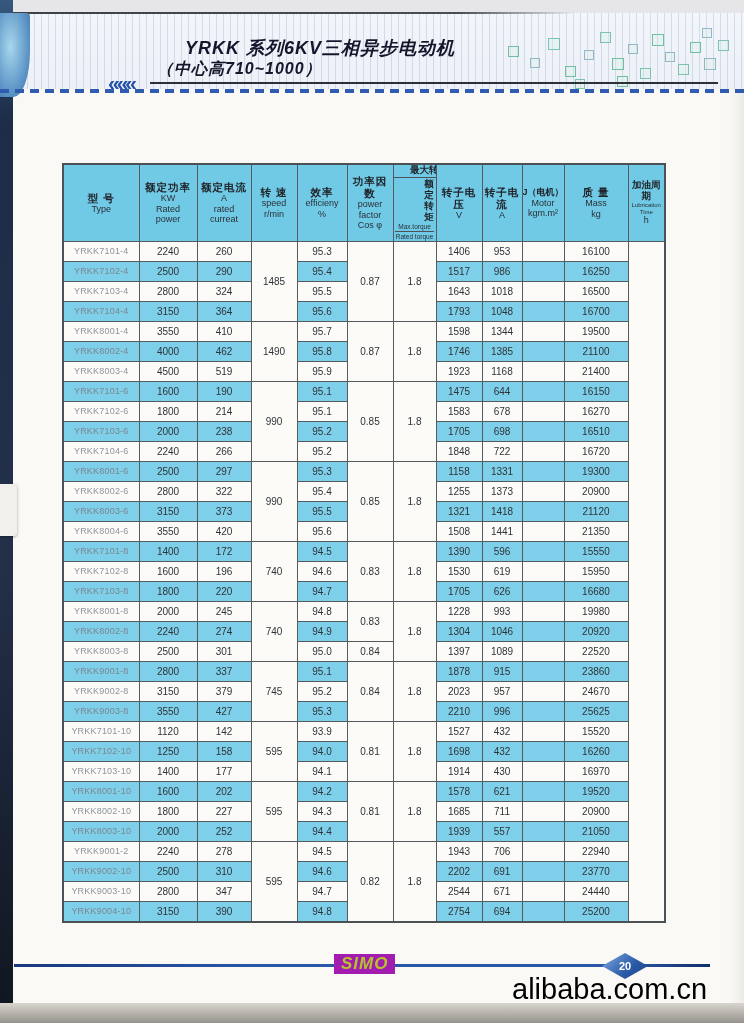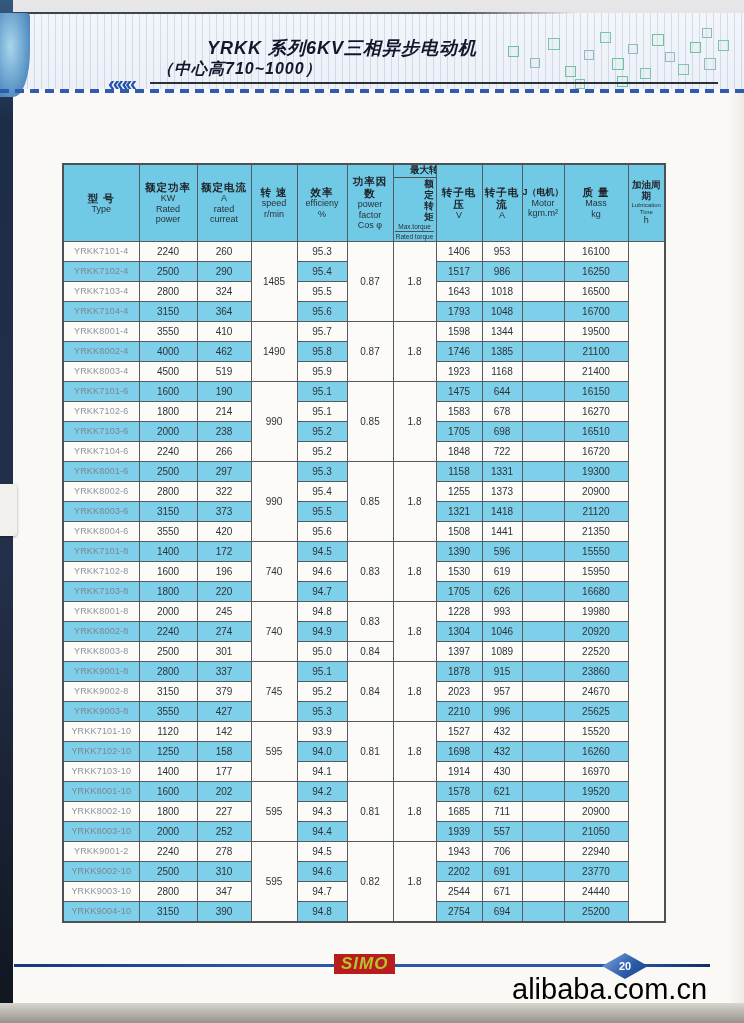--- a/index.html
+++ b/index.html
@@ -21,21 +21,21 @@
     border-radius:0 4px 55% 0;}
   .white-tab{position:absolute;left:0;top:484px;width:17px;height:52px;background:#f1f0ec;
     border-radius:0 3px 3px 0;box-shadow:0 1px 3px rgba(0,0,0,.35);}
   .bottom-strip{position:absolute;left:0;bottom:0;width:100%;height:20px;
     background:linear-gradient(180deg,#d8d5cf,#96938d);}
   
   .band{position:absolute;top:13px;left:13px;right:0;height:76px;
     background:repeating-linear-gradient(90deg, rgba(88,118,172,.20) 0 1px, rgba(0,0,0,0) 1px 7px),
                linear-gradient(180deg,#f2f5fa,#edf1f7);}
   .title1{position:absolute;left:185px;top:36px;font-size:18px;font-weight:bold;font-style:italic;
-    color:#15152b;letter-spacing:1px;white-space:nowrap;margin-left:22px;}
+    color:#15152b;letter-spacing:1px;white-space:nowrap;}
   .title2{position:absolute;left:157px;top:59px;font-size:16px;font-weight:bold;font-style:italic;
     color:#15152b;letter-spacing:1px;white-space:nowrap;}
   .rule{position:absolute;left:150px;top:82px;width:568px;height:2px;background:#2a2f38;}
   .chevrons{position:absolute;left:108px;top:71px;font-size:21px;font-weight:bold;color:#2450a8;
     letter-spacing:-3px;}
   .dashes{position:absolute;left:0;top:89px;width:744px;height:4px;
     background:repeating-linear-gradient(90deg,#2f5cae 0 9px,rgba(0,0,0,0) 9px 15px);}
   .sq{position:absolute;background:rgba(215,240,228,.30);}
   
   .caption{position:absolute;top:134px;left:0;width:744px;text-align:center;
@@ -56,21 +56,21 @@
   th .inner{display:flex;flex-direction:column;justify-content:center;align-items:center;height:100%;}
   th.col7 .hl.zh{font-size:9.5px;letter-spacing:0;padding-left:29px;}
   th.col7 .hl.en{font-size:6.5px;}
   th.col7 .ruled{border-bottom:1px solid #4c5156;width:92%;padding-bottom:1px;margin-bottom:1px;}
   th.col10 .hl.zh{font-size:9px;letter-spacing:0;}
   th.col12 .hl.zh{font-size:9.5px;letter-spacing:0;}
   th.col12 .inner .hl:nth-child(2){font-size:6px;}
   
   .fline{position:absolute;top:964px;left:14px;width:696px;height:3px;
     background:linear-gradient(90deg,#16387e,#2b57a8 35%,#2b57a8 88%,#102e68);}
-  .simo{position:absolute;left:334px;top:954px;background:#b91c1c;padding:0 7px;
+  .simo{position:absolute;left:334px;top:954px;background:#a21caf;padding:0 7px;
     font-size:17px;font-weight:bold;font-style:italic;color:#b5c42c;letter-spacing:1px;}
   .diamond{position:absolute;left:602px;top:953px;width:46px;height:26px;
     background:linear-gradient(135deg,#7fa9e0,#2a5aa8 60%,#1c4186);
     clip-path:polygon(50% 0,100% 50%,50% 100%,0 50%);
     display:flex;align-items:center;justify-content:center;}
   .diamond span{color:#ffffff;font-size:11px;font-weight:bold;}
   .watermark{position:absolute;left:512px;top:973px;font-size:29px;color:#000000;
     letter-spacing:0;}
 </style>
 </head>

